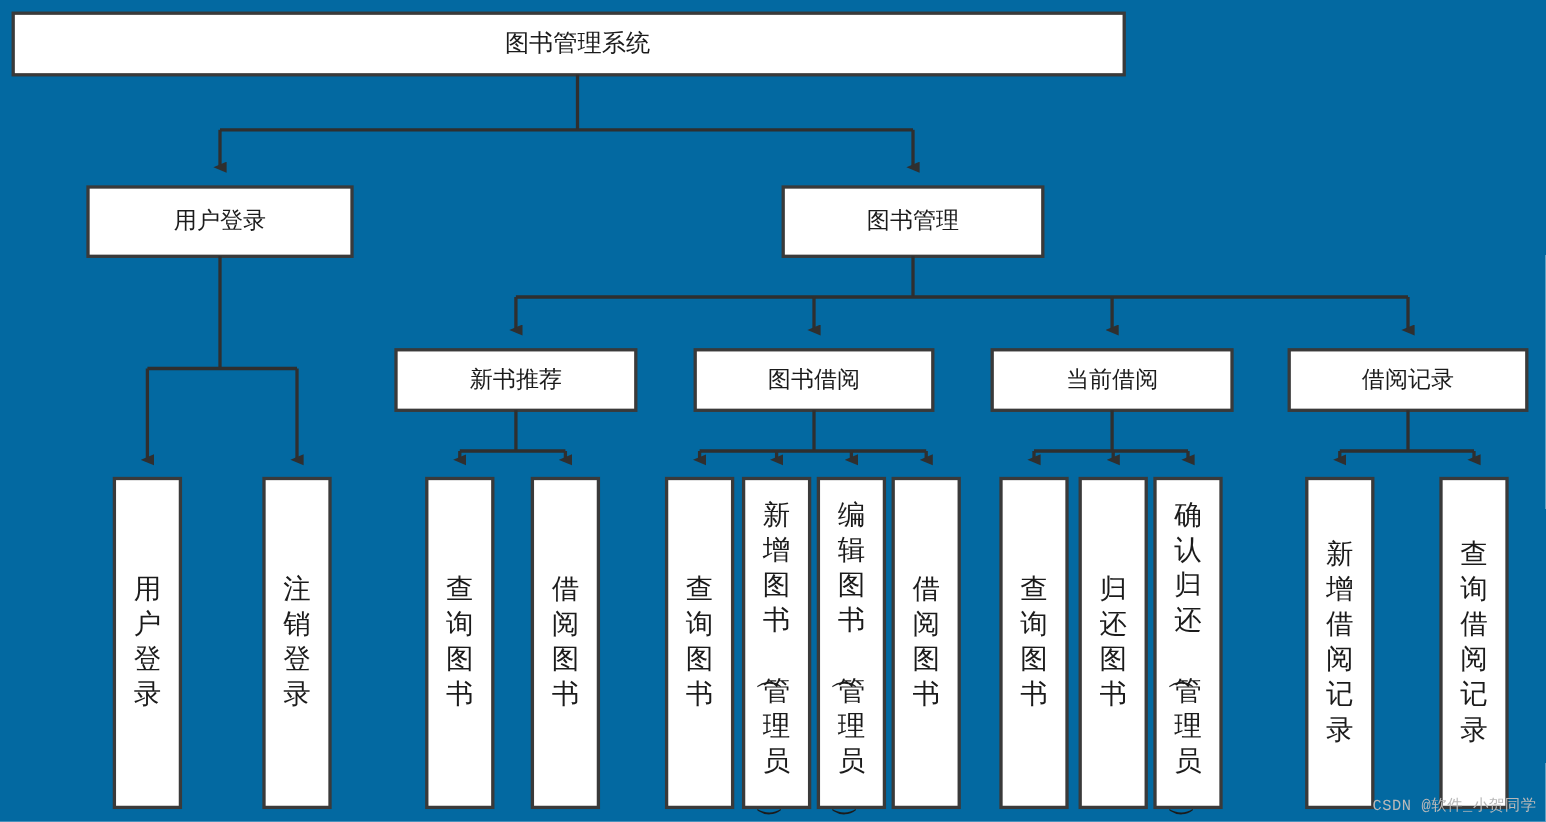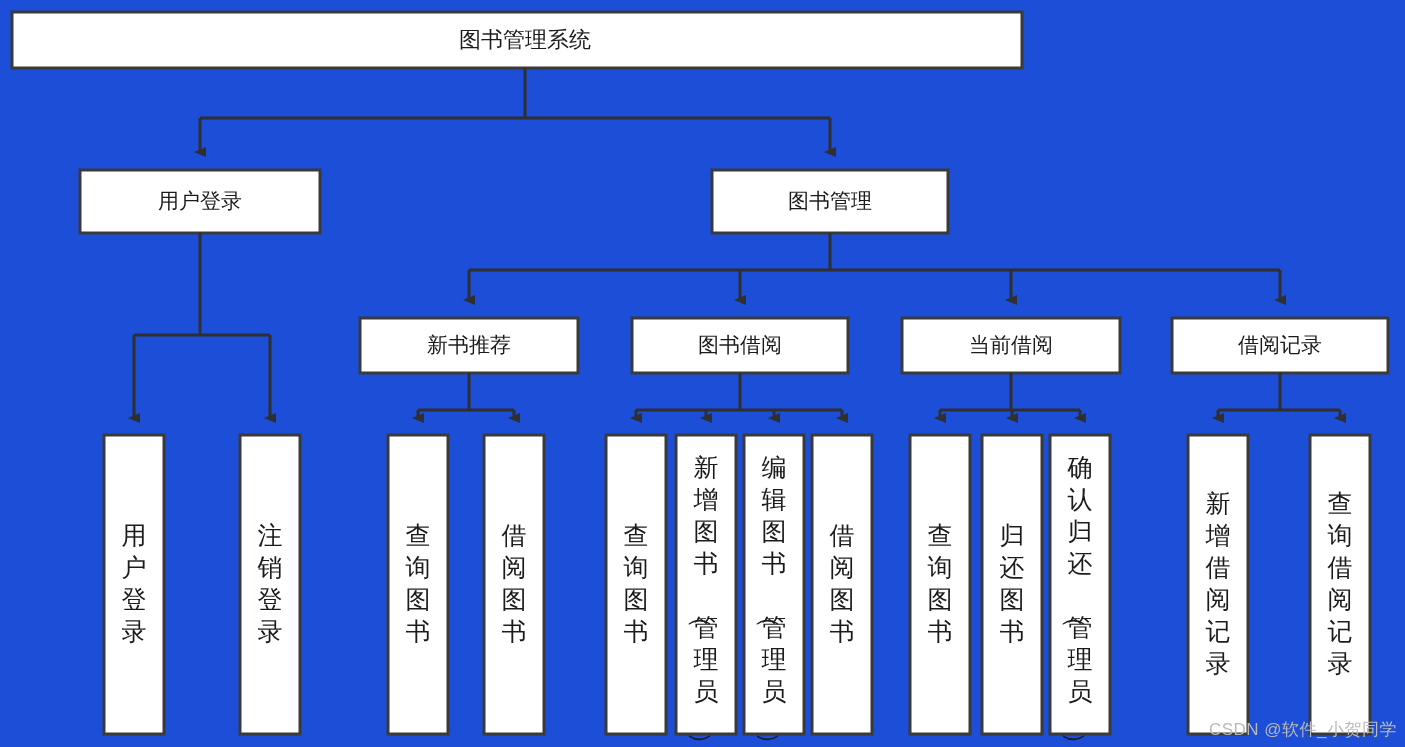--- a/index.html
+++ b/index.html
@@ -10,21 +10,21 @@
   body {
     width: 1405px;
     height: 747px;
     font-family: "Liberation Sans", "DejaVu Sans", sans-serif;
     overflow: hidden;
   }
   #diagram-root {
     position: relative;
     width: 1405px;
     height: 747px;
-    background: #1d4ed8;
+    background: #0369a1;
   }
   svg.diagram {
     display: block;
     width: 1405px;
     height: 747px;
   }
   .node-rect {
     fill: #ffffff;
     stroke: #3a3a3a;
     stroke-width: 3;
@@ -52,22 +52,22 @@
     fill: none;
     stroke-linecap: butt;
   }
   .arrow-head {
     fill: #2f2f2f;
   }
   .watermark {
     position: absolute;
     right: 8px;
     bottom: 6px;
-    font-family: Liberation Sans, sans-serif;
-    font-size: 17px;
+    font-family: Liberation Mono, monospace;
+    font-size: 14px;
     color: #b9b9b9;
     white-space: nowrap;
     letter-spacing: 0.5px;
     pointer-events: none;
   }
 </style>
 </head>
 <body>
 
 <div id="diagram-root">

